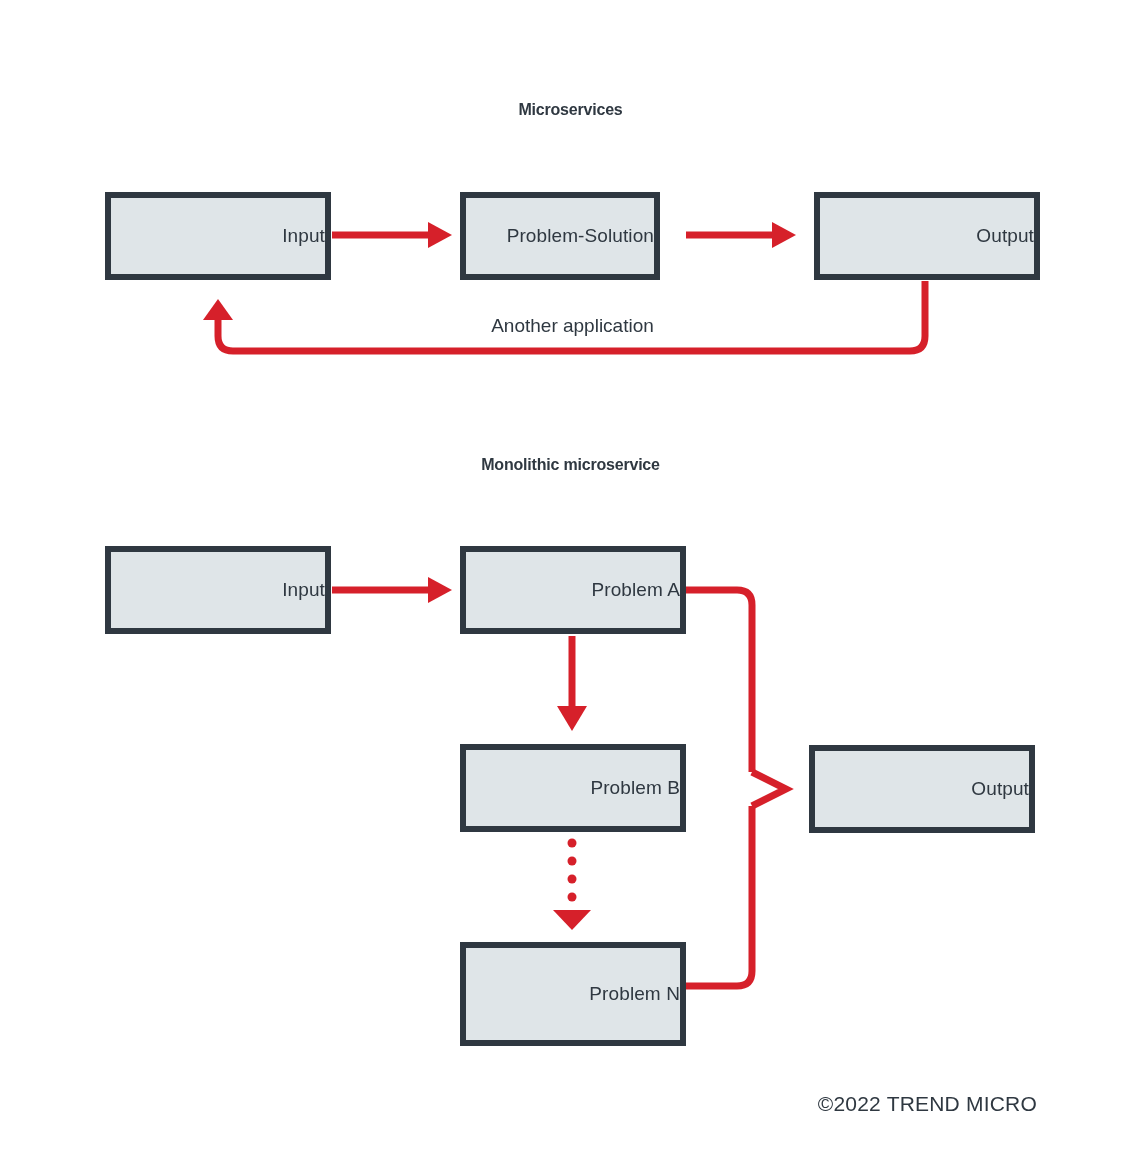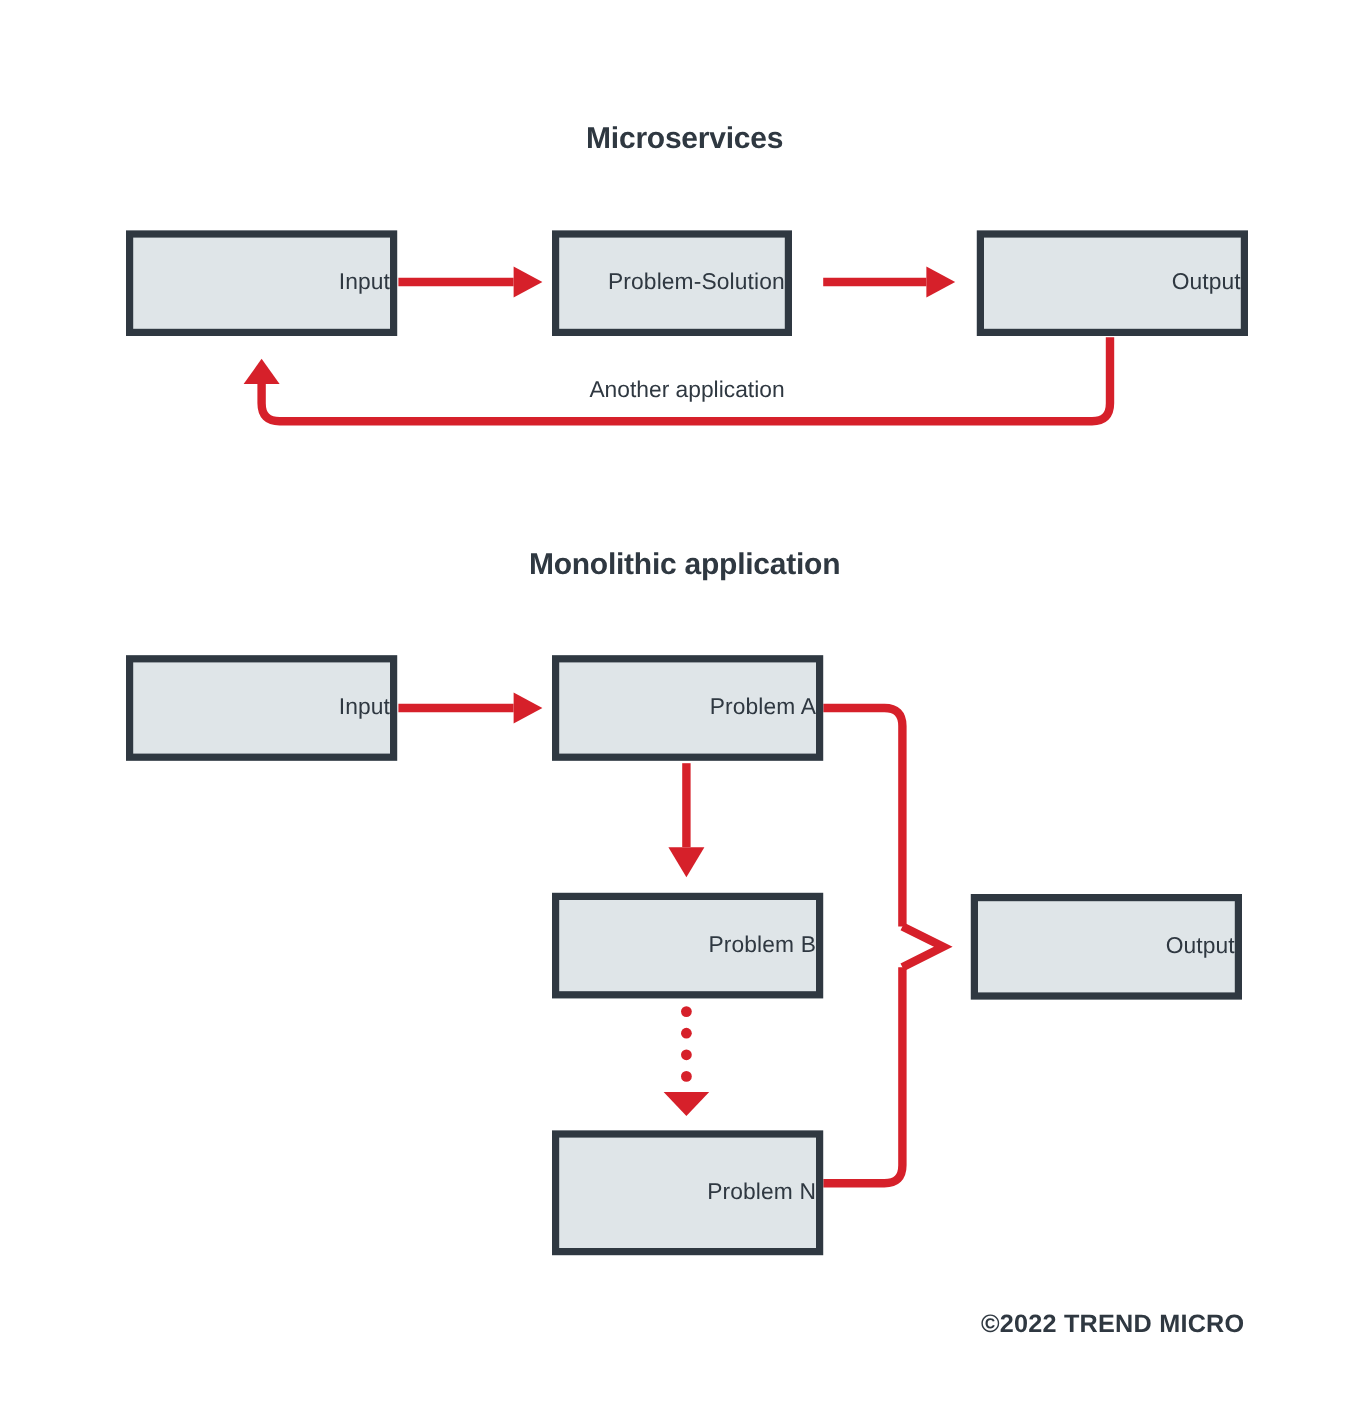--- a/index.html
+++ b/index.html
@@ -18,21 +18,21 @@
   }
   #diagram-root {
     position: absolute;
     left: 0;
     top: 0;
     width: 1141px;
     height: 1172px;
   }
   .section-title {
     position: absolute;
-    font-size: 25px;
+    font-size: 16px;
     font-weight: bold;
     color: #2f3841;
     letter-spacing: -0.2px;
     white-space: nowrap;
     text-align: center;
   }
   #title-microservices {
     left: 0;
     top: 101px;
     width: 1141px;
@@ -74,21 +74,20 @@
     position: absolute;
     left: 0;
     top: 1092px;
     width: 1141px;
     padding-right: 104px;
     box-sizing: border-box;
     text-align: right;
     font-size: 21px;
     color: #2f3841;
     letter-spacing: 0.2px;
-    font-weight: bold;
   }
   svg.edges {
     position: absolute;
     left: 0;
     top: 0;
     width: 1141px;
     height: 1172px;
     overflow: visible;
     pointer-events: none;
   }
@@ -125,21 +124,21 @@
   <div class="node-box" id="ms-problem-solution" style="left:460px; top:192px; width:200px; height:88px;">
     <span class="node-label">Problem-Solution</span>
   </div>
 
   <div class="node-box" id="ms-output" style="left:814px; top:192px; width:226px; height:88px;">
     <span class="node-label">Output</span>
   </div>
 
   <div class="edge-label" id="label-another-microservice">Another application</div>
 
-  <div class="section-title" id="title-monolithic">Monolithic application</div>
+  <div class="section-title" id="title-monolithic">Monolithic microservice</div>
 
   <svg class="edges" id="edges-monolithic" viewBox="0 0 1141 1172">
 
     <g>
       <line x1="332" y1="590" x2="428" y2="590" stroke="#d6202a" stroke-width="7"></line>
       <polygon points="428,577 452,590 428,603" fill="#d6202a"></polygon>
     </g>
 
     <g>
       <line x1="572" y1="636" x2="572" y2="706" stroke="#d6202a" stroke-width="7"></line>

